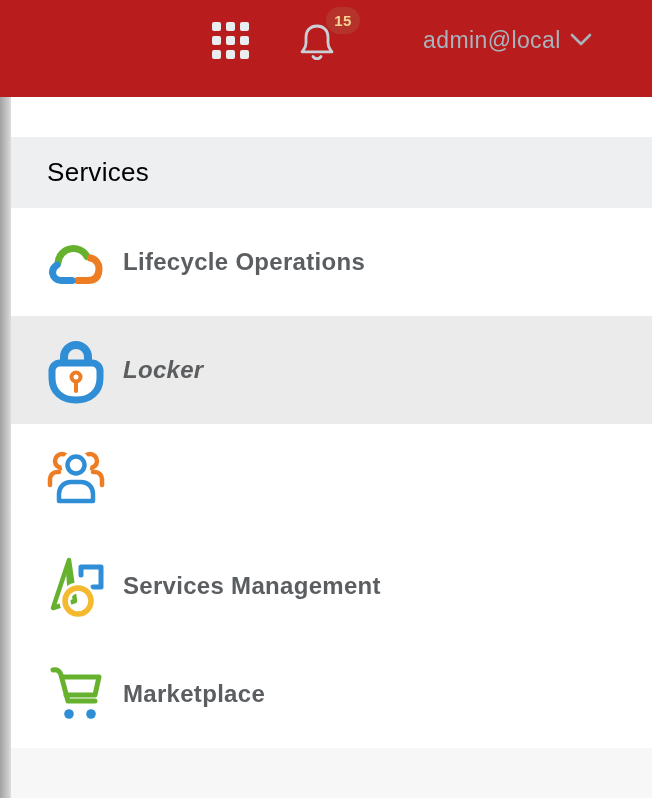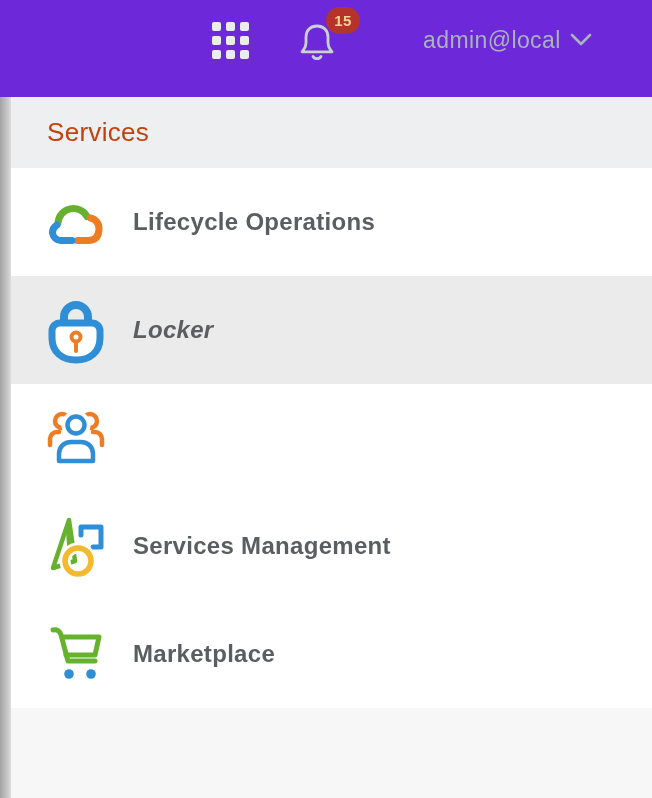--- a/index.html
+++ b/index.html
@@ -8,21 +8,21 @@
     font-family:"Liberation Sans", sans-serif;
     background:#ffffff;
     position:relative;
     overflow:hidden;
   }
   .screen { position:absolute; inset:0; width:652px; height:798px; }
 
   
   .navbar {
     position:absolute; left:0; top:0; width:652px; height:97px;
-    background:#6d28d9;
+    background:#b91c1c;
   }
   .apps-btn {
     position:absolute; left:212px; top:22px; width:38px; height:38px;
     background:transparent; border:none; cursor:pointer;
     display:grid; grid-template-columns:repeat(3,9px); grid-template-rows:repeat(3,9px);
     gap:5px; padding:0;
   }
   .apps-btn span { background:#e9edf0; border-radius:2px; display:block; }
 
   .bell-btn {
@@ -53,34 +53,34 @@
   }
 
   
   .panel {
     position:absolute; left:11px; top:97px; width:641px; height:701px;
     background:#ffffff; display:flex; flex-direction:column;
   }
   .panel-title {
     height:71px; background:#edeff0; flex:0 0 auto;
     display:flex; align-items:center; padding-left:36px;
-    color:#c2410c; font-size:26px; letter-spacing:0.3px;
+    color:#000000; font-size:26px; letter-spacing:0.3px;margin-top:40px;
   }
   .menu { flex:0 0 auto; }
   .menu-item {
     height:108px; display:flex; align-items:center;
     padding-left:34px; cursor:pointer; background:#ffffff;
   }
   .menu-item.selected { background:#ebebeb;font-style:italic; }
   .menu-item .icon {
     width:62px; height:68px; flex:0 0 auto;
     display:flex; align-items:center; justify-content:center;
   }
   .menu-item .label {
-    margin-left:26px;
+    margin-left:16px;
     color:#5b5e60; font-size:24px; font-weight:bold; letter-spacing:0.3px;
   }
   .panel-footer { flex:1 1 auto; background:#f7f7f8; }
 </style>
 </head>
 <body>
 
 <div class="screen">
 
   <header class="navbar">

